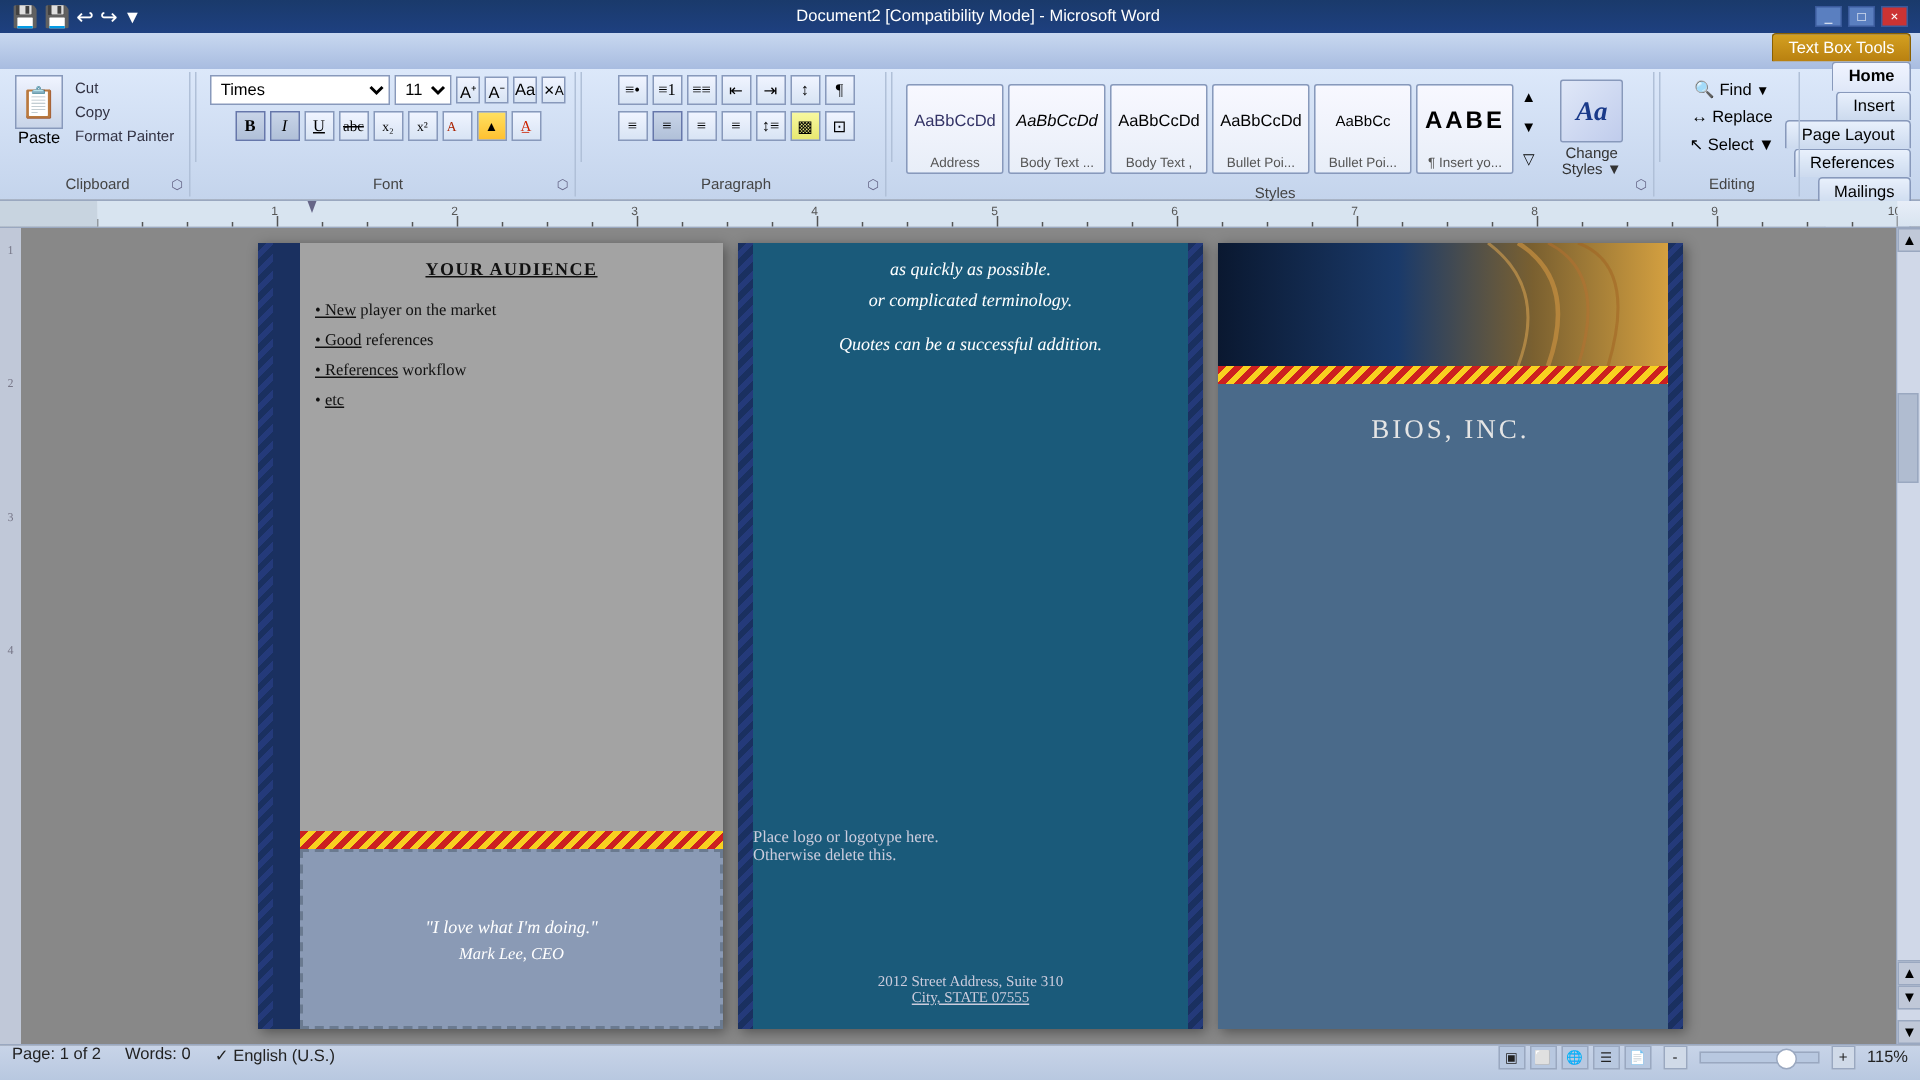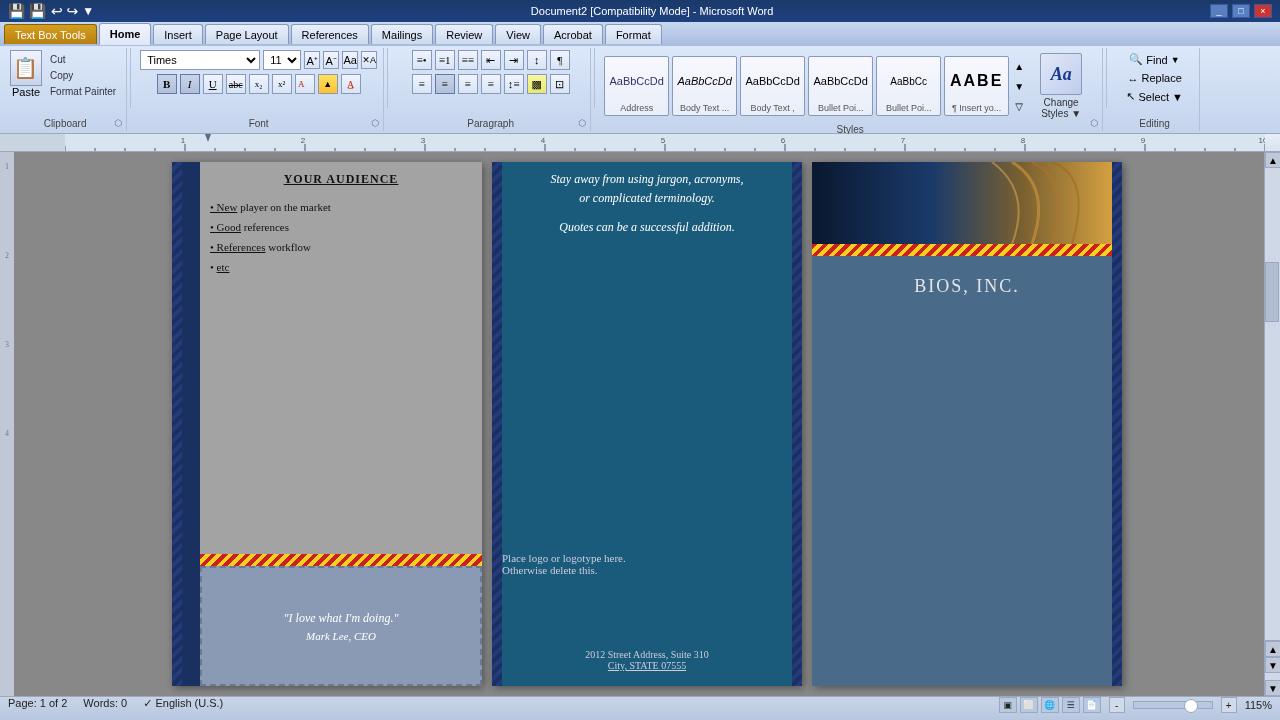--- a/index.html
+++ b/index.html
@@ -19,24 +19,25 @@
     }
     .title-bar-center { flex: 1; text-align: center; }
     .title-bar-controls { display: flex; gap: 4px; }
     .title-btn { width: 18px; height: 14px; background: #5a7fc0; border: 1px solid #3a5a9c; display: flex; align-items: center; justify-content: center; font-size: 9px; cursor: pointer; color: white; }
 
     
     .tab-bar {
       background: linear-gradient(to bottom, #c8d8f0, #a8bce0);
       height: 24px;
       display: flex;
-      align-items: center;
+      align-items: flex-end;
       padding: 0 4px;
       font-family: 'Segoe UI', Arial, sans-serif;
       font-size: 11px;
+      flex-direction: column;
     }
     .tab {
       padding: 3px 10px;
       background: linear-gradient(to bottom, #e8f0fc, #ccdaee);
       border: 1px solid #8899bb;
       border-bottom: none;
       border-radius: 3px 3px 0 0;
       cursor: pointer;
       margin-right: 2px;
       height: 20px;
@@ -562,21 +563,21 @@
       </div>
     </div>
 
     <div class="page" style="background:#1a5a7a;position:relative;">
 
       <div style="position:absolute;left:0;top:0;bottom:0;width:10px;background:repeating-linear-gradient(135deg,#1a3060,#1a3060 4px,#243a7a 4px,#243a7a 8px);z-index:2;"></div>
 
       <div style="position:absolute;right:0;top:0;bottom:0;width:10px;background:repeating-linear-gradient(135deg,#1a3060,#1a3060 4px,#243a7a 4px,#243a7a 8px);z-index:2;"></div>
 
       <div style="margin:0 10px;padding:10px;color:white;">
-        <div style="font-family:'Times New Roman',serif;font-style:italic;font-size:12px;color:white;text-align:center;margin-bottom:4px;">Stay away from using jargon, acronyms,</div>
+        <div style="font-family:'Times New Roman',serif;font-style:italic;font-size:12px;color:white;text-align:center;margin-bottom:6px;">as quickly as possible.</div>
         <div style="font-family:'Times New Roman',serif;font-style:italic;font-size:12px;color:white;text-align:center;margin-bottom:14px;">or complicated terminology.</div>
         <div style="font-family:'Times New Roman',serif;font-style:italic;font-size:12px;color:white;text-align:center;">Quotes can be a successful addition.</div>
       </div>
 
       <div style="position:absolute;bottom:110px;left:10px;right:10px;text-align:left;">
         <div style="font-family:'Times New Roman',serif;font-size:11px;color:#ccd;">Place logo  or logotype here.</div>
         <div style="font-family:'Times New Roman',serif;font-size:11px;color:#ccd;">Otherwise delete this.</div>
       </div>
 
       <div style="position:absolute;bottom:15px;left:10px;right:10px;text-align:center;">

